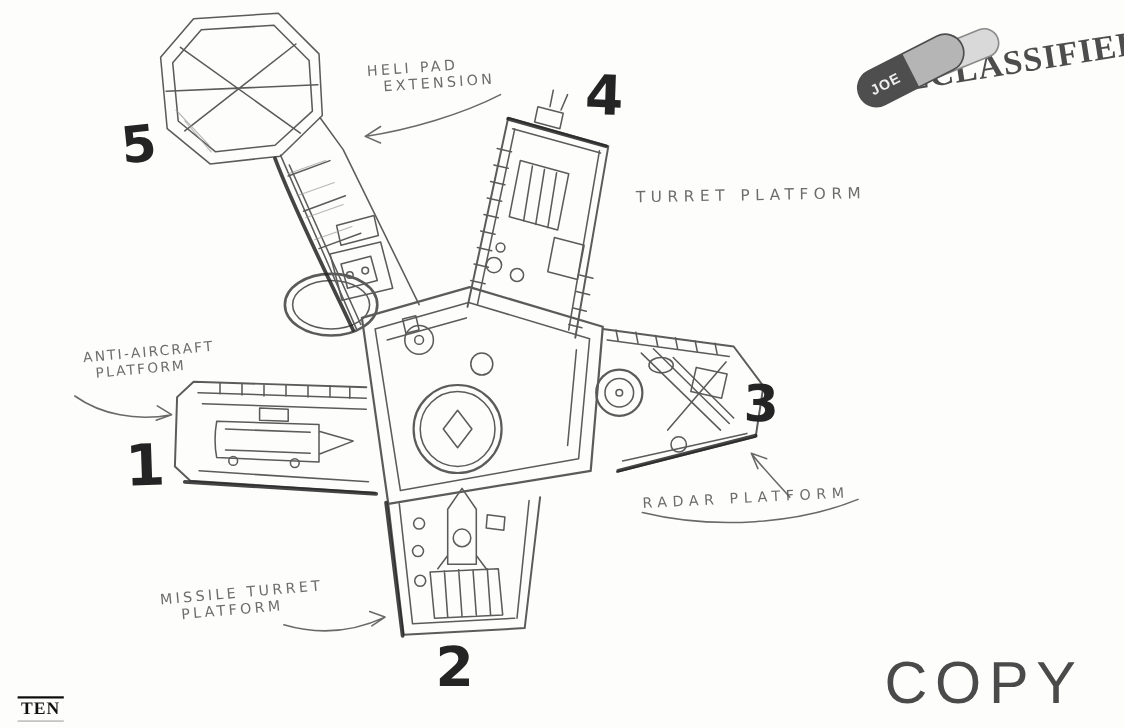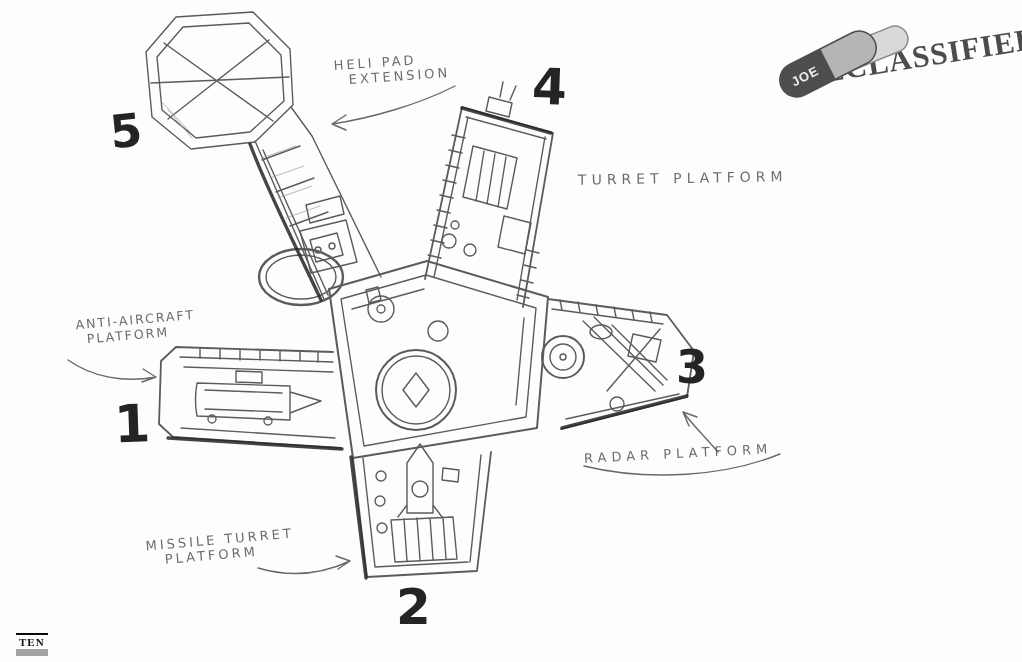--- a/index.html
+++ b/index.html
@@ -25,23 +25,23 @@
     font-family:"Liberation Serif",serif;font-weight:700;font-size:31px;
     letter-spacing:1px;color:#3e3e3e;opacity:.92;white-space:nowrap;
   }
   .copy{
     position:absolute;left:804px;top:592px;
     font-family:"Liberation Sans",sans-serif;font-size:54px;
     letter-spacing:7px;color:#4a4a4a;line-height:1.1;white-space:nowrap;
   }
   .ten{
     position:absolute;left:16px;top:633px;
-    border-top:2px solid #0b0b0b;border-bottom:7px solid #a3a3a3;
+    border-top:2px solid #0b0b0b;border-bottom:1px solid #a3a3a3;
     padding:1px 3px;font-family:"Liberation Serif",serif;font-weight:700;
-    font-size:11px;letter-spacing:1px;color:#111;
+    font-size:16px;letter-spacing:1px;color:#111;
   }
 </style>
 </head>
 <body>
 
 <div class="page">
 
   <svg width="1022" height="662" viewBox="0 0 1022 662">
 
     <g fill="none" stroke="#4a4a4a" stroke-width="1.4" stroke-linecap="round" stroke-linejoin="round" opacity="0.9">
@@ -174,16 +174,17 @@
 
     <g transform="translate(828,64) rotate(-27)">
       <rect x="-52" y="-17" width="104" height="34" rx="17" fill="#b5b5b5" stroke="#4d4d4d" stroke-width="1.5"></rect>
       <g clip-path="url(#pillClip)">
         <rect x="-52" y="-17" width="52" height="34" fill="#4e4e4e"></rect>
       </g>
       <text x="-26" y="5" text-anchor="middle" fill="#efefef" font-family="Liberation Sans, sans-serif" font-size="13" font-weight="bold" letter-spacing="1">JOE</text>
     </g>
   </svg>
 
+  <div class="copy">COPY</div>
 
   <div class="ten">TEN</div>
 
 </div>
 
 </body></html>

